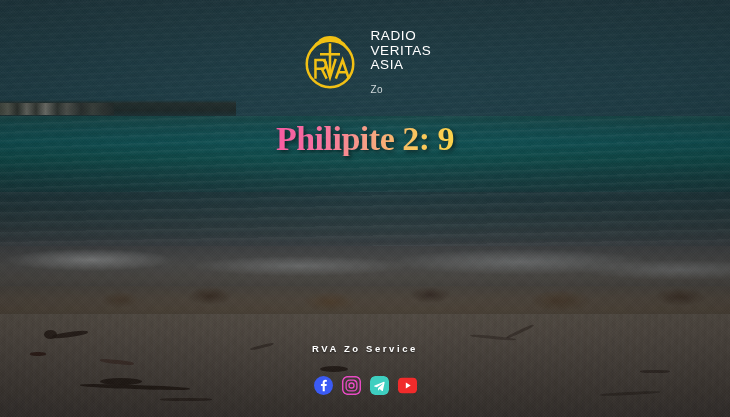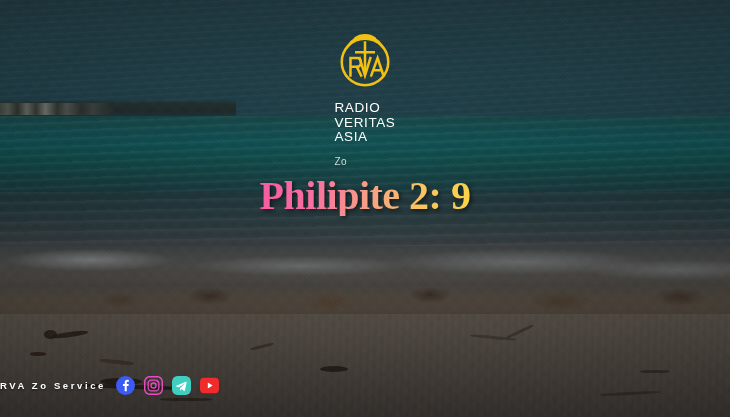--- a/index.html
+++ b/index.html
@@ -211,21 +211,20 @@
     flex-direction: column;
     align-items: center;
   }
 
   
   .brand {
     display: flex;
     align-items: center;
     gap: 10px;
     margin-top: 29px;
-    flex-direction: column;
   }
   .brand-mark { width: 62px; height: 62px; display:block; }
   .brand-words {
     display: flex;
     flex-direction: column;
     line-height: 1.08;
   }
   .brand-words .w {
     color: #ffffff;
     font-size: 13.5px;
@@ -235,24 +234,24 @@
   }
   .brand-words .sub {
     color: #cfd8da;
     font-size: 10px;
     letter-spacing: .4px;
     margin-top: 12px;
   }
 
   
   .ref-title {
-    margin-top: 8px;
+    margin-top: 26px;
     font-family: "Liberation Serif", serif;
     font-weight: 700;
-    font-size: 40px;
+    font-size: 34px;
     line-height: 1;
     letter-spacing: -0.5px;
     background-image: linear-gradient(96deg, #f75ba2 0%, #f7719f 26%, #f6a184 52%, #f9c263 74%, #fbd348 100%);
     -webkit-background-clip: text;
     background-clip: text;
     color: transparent;
     -webkit-text-fill-color: transparent;
     filter: drop-shadow(2px 2px 2px rgba(0,0,0,.55));
     text-align: center;
     white-space: nowrap;
@@ -274,23 +273,23 @@
     -webkit-text-fill-color: transparent;
     filter: drop-shadow(2px 2px 2px rgba(0,0,0,.60));
   }
 
   
   .footer {
     position: absolute;
     left: 0; right: 0;
     bottom: 22px;
     display: flex;
-    flex-direction: row;
+    flex-direction: column;
     align-items: center;
-    gap: 10px;
+    gap: 22px;
   }
   .service-name {
     color: #ffffff;
     font-size: 9.5px;
     font-weight: 700;
     letter-spacing: 2.6px;
     font-family: "Liberation Sans", sans-serif;
     text-shadow: 0 1px 2px rgba(0,0,0,.6);
   }
   .social-row {

